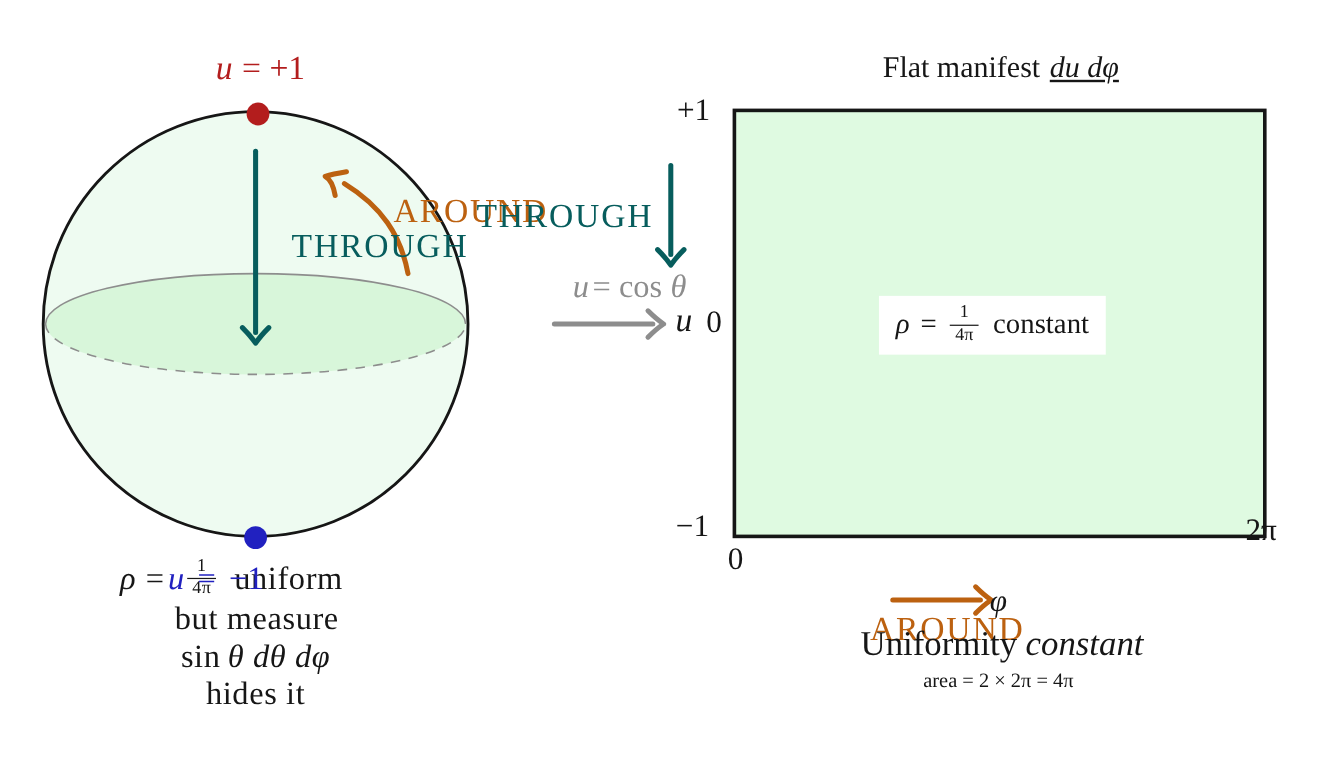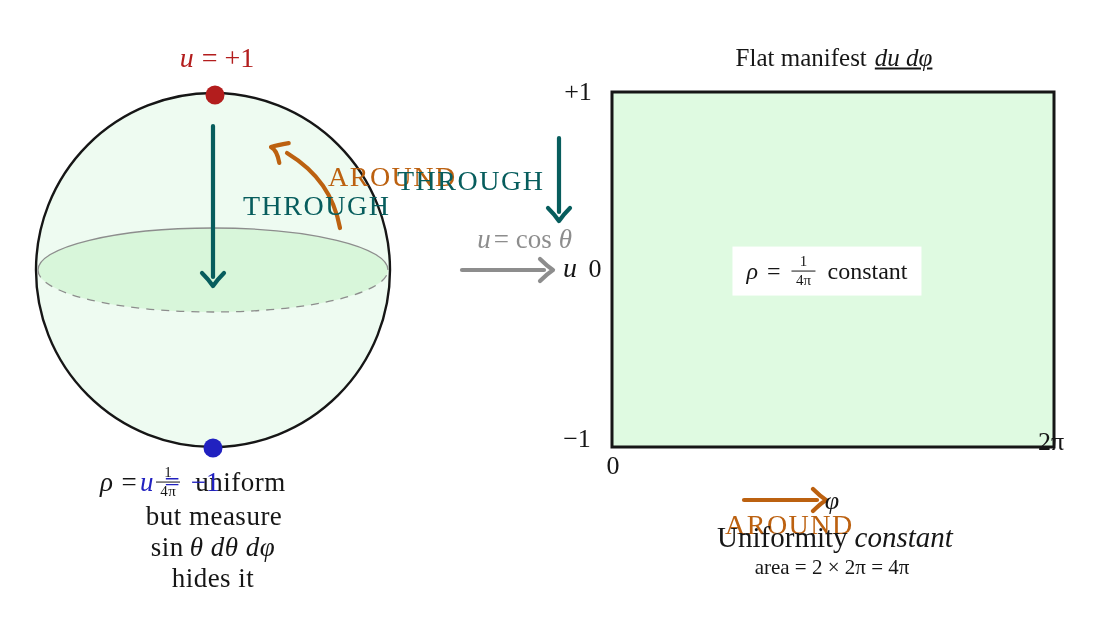--- a/index.html
+++ b/index.html
@@ -153,15 +153,15 @@
 
   <div class="t cc i" style="left:832px;top:501px;font-size:26px;">φ</div>
   <div class="t vc orange caps" style="left:725px;top:525px;">AROUND</div>
 
   <div class="t cc" style="left:835px;top:537px;font-size:29px;">
     <span class="row">
       <span>Uniformity</span>
       <span class="i" style="margin-left:7px;">constant</span>
     </span>
   </div>
-  <div class="t cc" style="left:832px;top:567px;font-size:21px;">area = 2 × 2π = 4π</div>
+  <div class="t cc" style="left:832px;top:567px;font-size:17px;">area = 2 × 2π = 4π</div>
 
 </div>
 
 </body></html>

